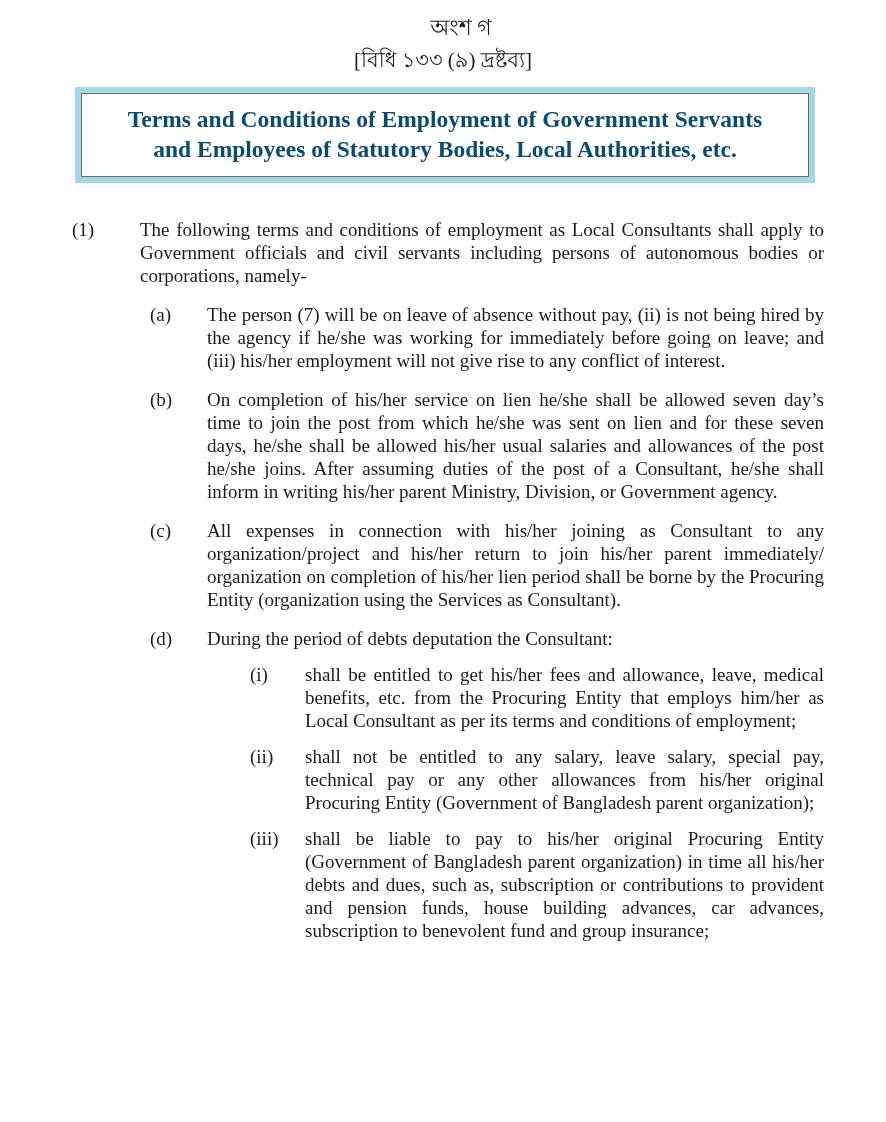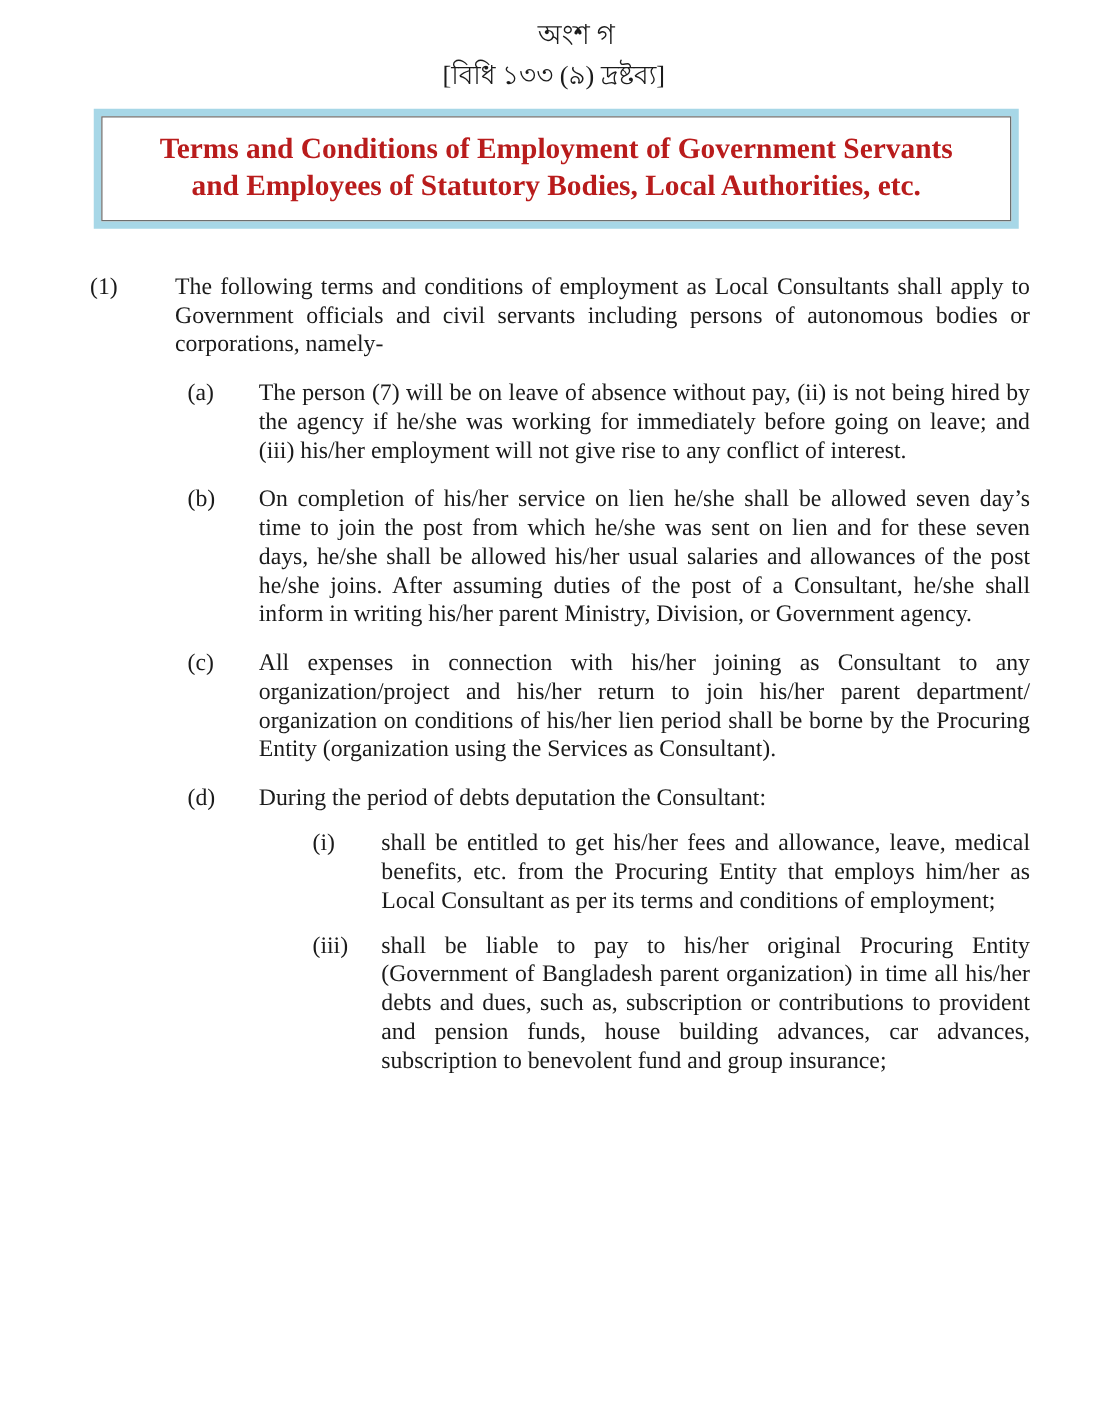--- a/index.html
+++ b/index.html
@@ -33,21 +33,21 @@
   .title-box-inner {
     border: 1px solid #6e6e6e;
     background: #ffffff;
     padding: 10px 26px 12px 26px;
   }
   .doc-title {
     text-align: center;
     font-weight: 700;
     font-size: 23.5px;
     line-height: 30px;
-    color: #b91c1c;
+    color: #0c4a6e;
   }
   .content {
     margin: 35px 62px 0 72px; 
     font-size: 19px;
     line-height: 23px;
   }
   .clause {
     display: flex;
     align-items: flex-start;
   }
@@ -88,32 +88,36 @@
     <div class="clause-text">The person (7) will be on leave of absence without pay, (ii) is not being hired by the agency if he/she was working for immediately before going on leave; and (iii) his/her employment will not give rise to any conflict of interest.</div>
   </div>
 
   <div class="clause lvl1">
     <div class="clause-label">(b)</div>
     <div class="clause-text">On completion of his/her service on lien he/she shall be allowed seven day’s time to join the post from which he/she was sent on lien and for these seven days, he/she shall be allowed his/her usual salaries and allowances of the post he/she joins. After assuming duties of the post of a Consultant, he/she shall inform in writing his/her parent Ministry, Division, or Government agency.</div>
   </div>
 
   <div class="clause lvl1">
     <div class="clause-label">(c)</div>
-    <div class="clause-text">All expenses in connection with his/her joining as Consultant to any organization/project and his/her return to join his/her parent department/ organization on conditions of his/her lien period shall be borne by the Procuring Entity (organization using the Services as Consultant).</div>
+    <div class="clause-text">All expenses in connection with his/her joining as Consultant to any organization/project and his/her return to join his/her parent immediately/ organization on completion of his/her lien period shall be borne by the Procuring Entity (organization using the Services as Consultant).</div>
   </div>
 
   <div class="clause lvl1">
     <div class="clause-label">(d)</div>
     <div class="clause-text">During the period of debts deputation the Consultant:</div>
   </div>
 
   <div class="clause lvl2">
     <div class="clause-label">(i)</div>
     <div class="clause-text">shall be entitled to get his/her fees and allowance, leave, medical benefits, etc. from the Procuring Entity that employs him/her as Local Consultant as per its terms and conditions of employment;</div>
   </div>
 
+  <div class="clause lvl2">
+    <div class="clause-label">(ii)</div>
+    <div class="clause-text">shall not be entitled to any salary, leave salary, special pay, technical pay or any other allowances from his/her original Procuring Entity (Government of Bangladesh parent organization);</div>
+  </div>
 
   <div class="clause lvl2">
     <div class="clause-label">(iii)</div>
     <div class="clause-text">shall be liable to pay to his/her original Procuring Entity (Government of Bangladesh parent organization) in time all his/her debts and dues, such as, subscription or contributions to provident and pension funds, house building advances, car advances, subscription to benevolent fund and group insurance;</div>
   </div>
 
 </div>
 
 </body></html>

